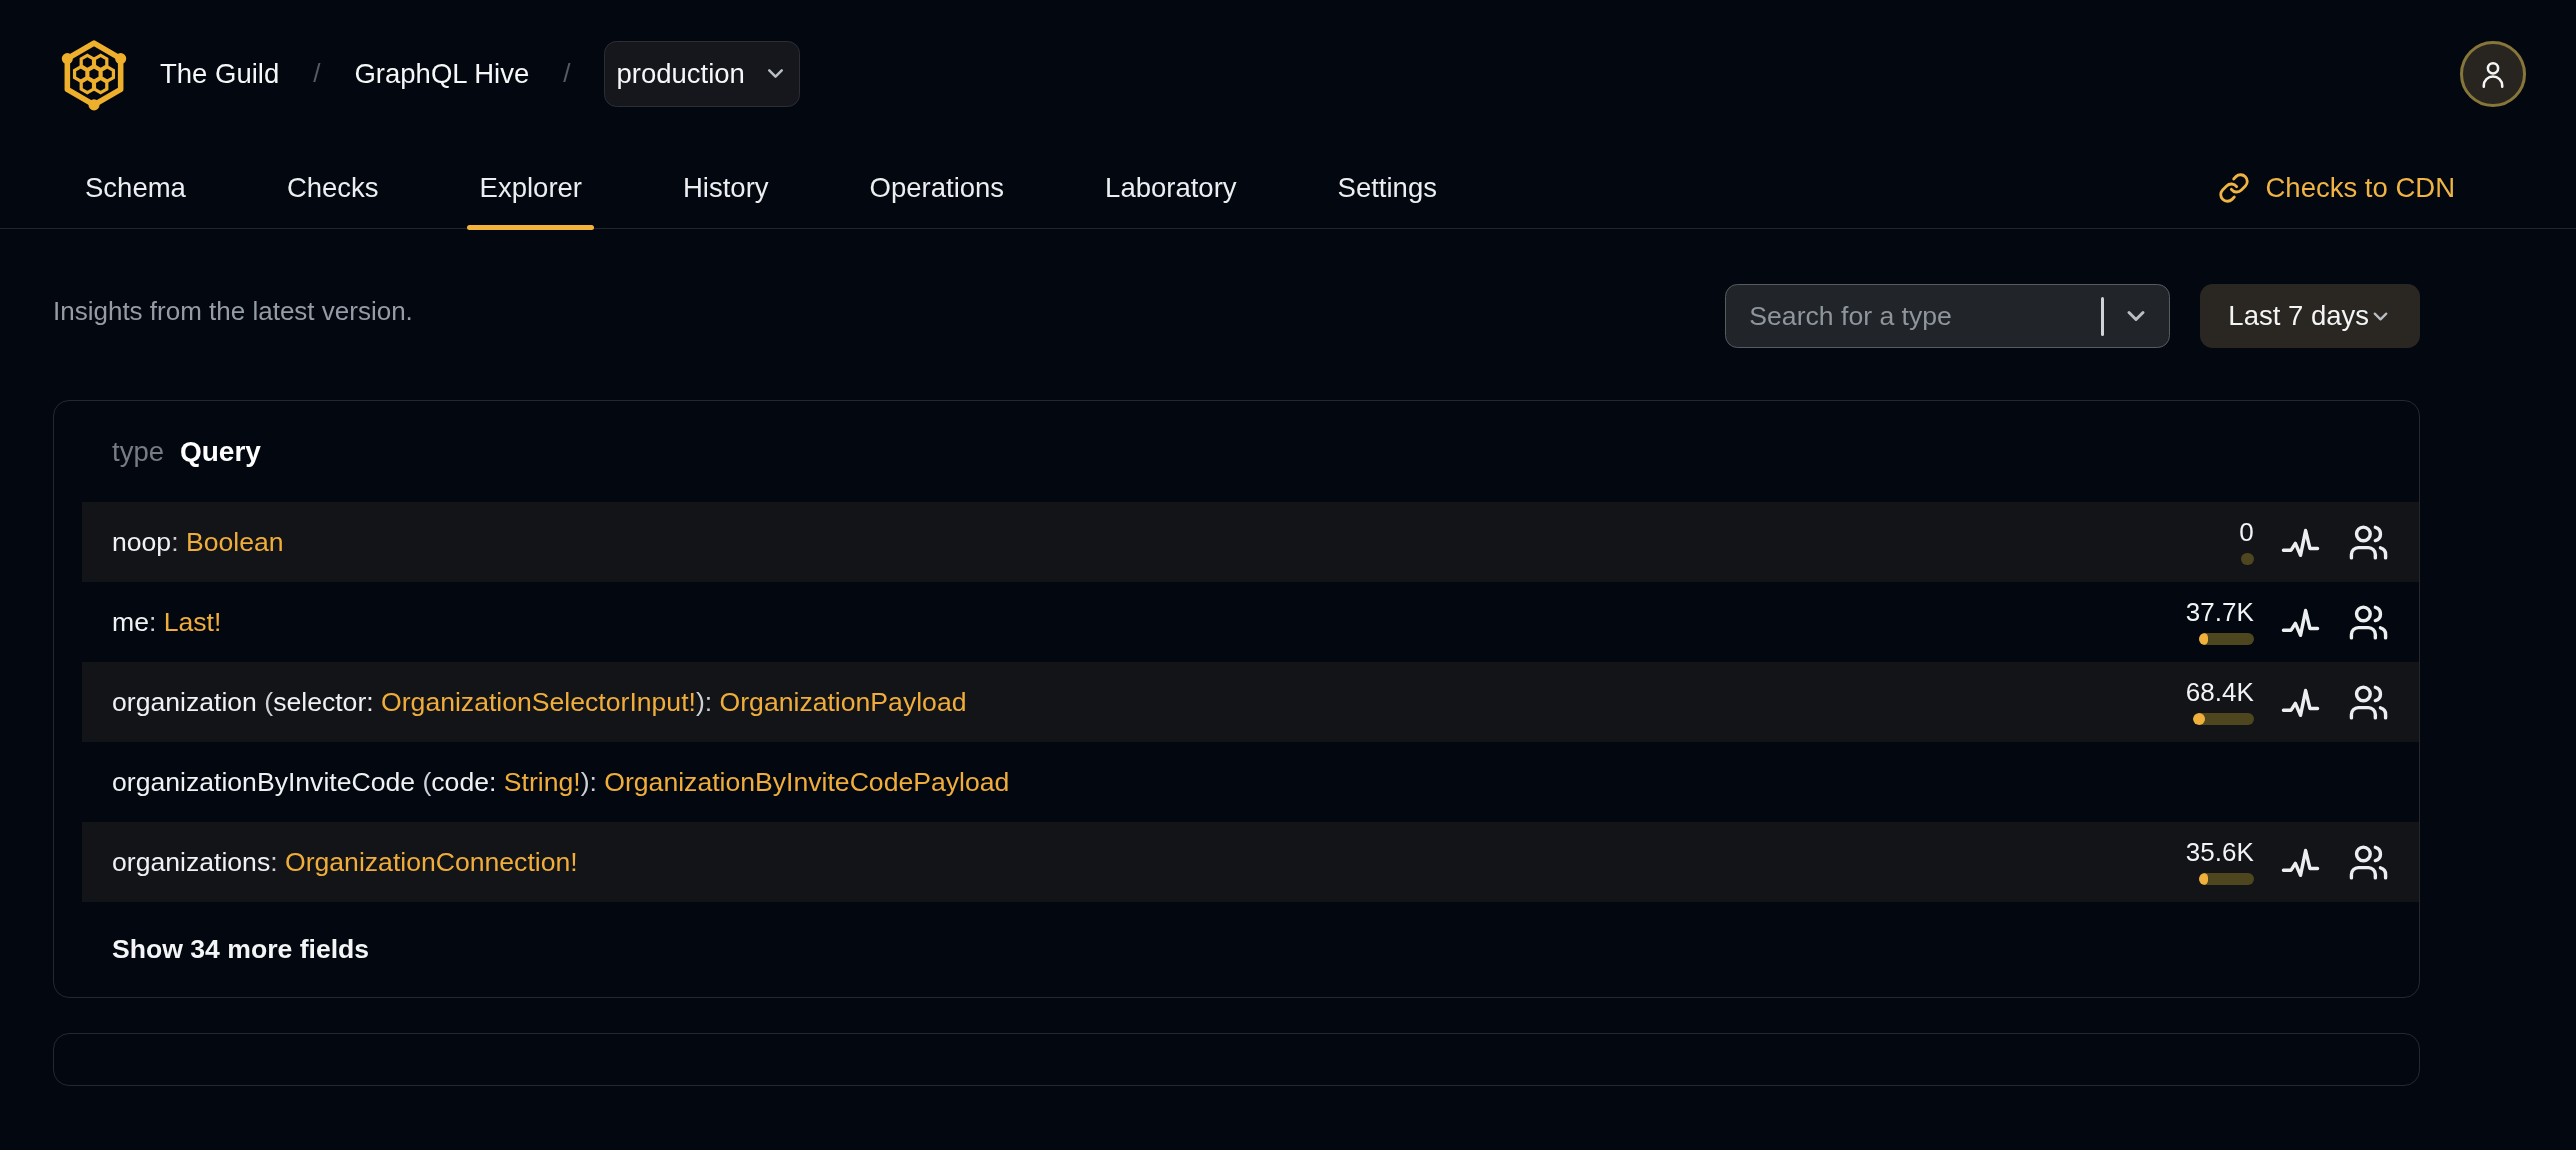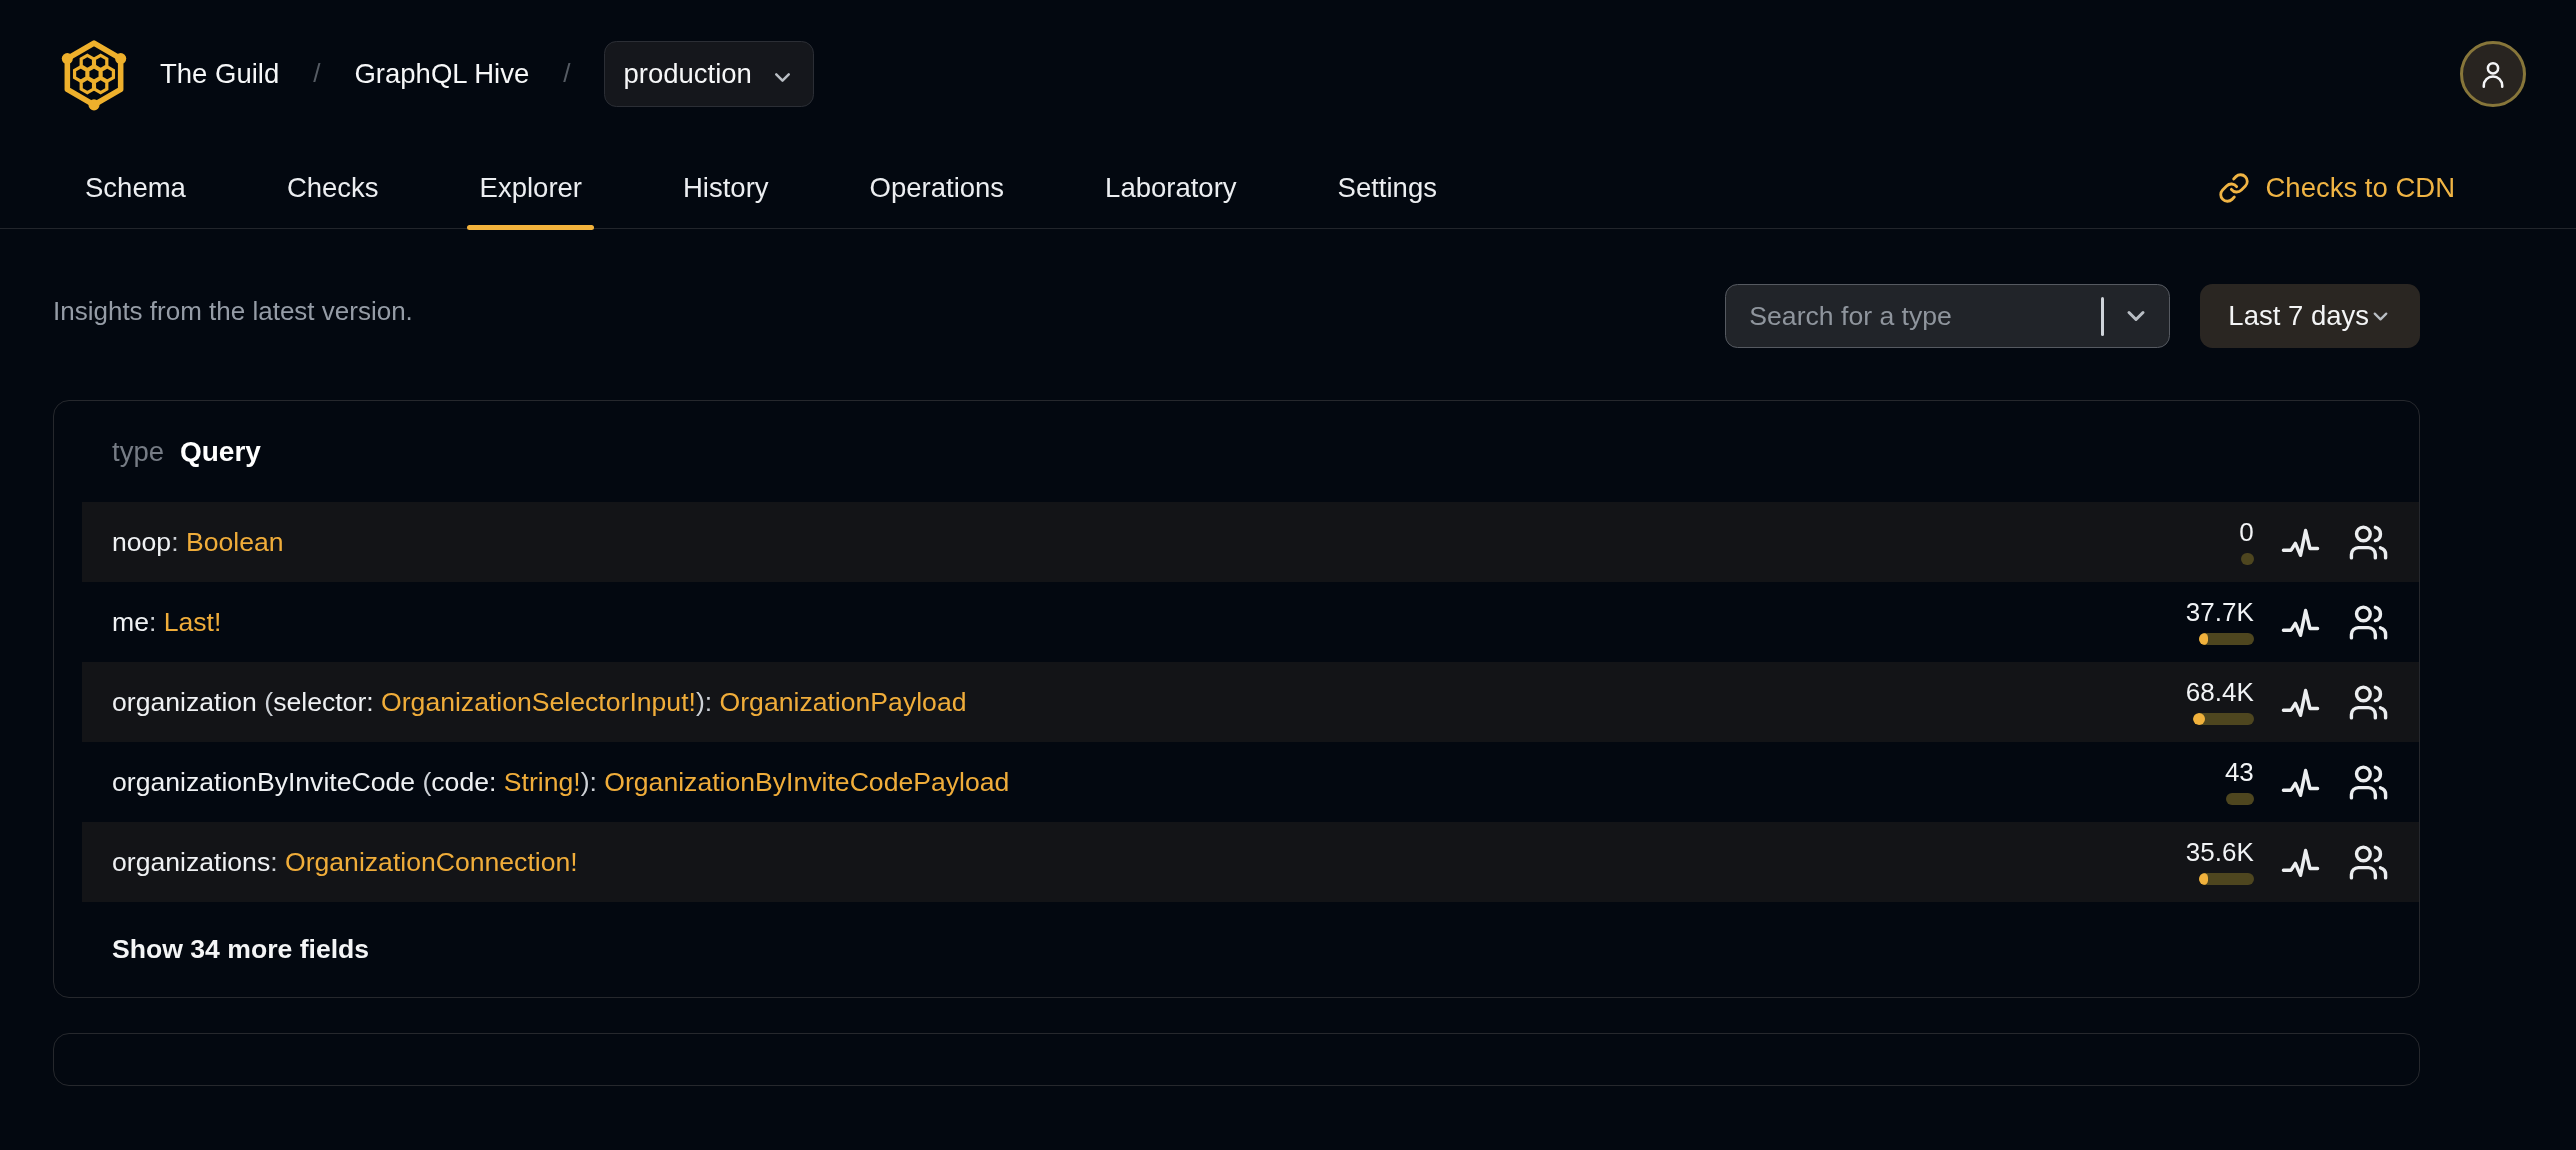--- a/index.html
+++ b/index.html
@@ -12,23 +12,23 @@
   }
   #app { width:2576px; height:1151px; position:relative; }
 
   
   .header { height:147px; display:flex; align-items:center; padding:0 50px 0 53px; }
   .logo { width:82px; height:74px; flex:0 0 auto; }
   .crumbs { display:flex; align-items:center; margin-left:25px; font-size:27.5px; }
   .crumb { color:#f6f7f8; cursor:pointer; }
   .crumb-sep { color:#555b63; margin:0 34px; font-size:26px; }
   .target-btn {
-    display:flex; align-items:flex-end; gap:17.7px;
+    display:flex; align-items:center; gap:17.7px;
     background:#15171c; border:1.8px solid #2b2e35; border-radius:12.4px;
-    padding:16px 18px; color:#f6f7f8; font-size:27.5px; cursor:pointer;
+    padding:16px 11px; color:#f6f7f8; font-size:27.5px; cursor:pointer;
   }
   .chev { stroke:#b9bec4; }
   .avatar {
     margin-left:auto; width:66px; height:66px; border-radius:50%;
     background:#282420; border:3.5px solid #87763a;
     display:flex; align-items:center; justify-content:center; cursor:pointer;
   }
 
   
   .nav { height:82px; display:flex; align-items:stretch; padding:0 50px 0 78px; border-bottom:1.8px solid #22252b; }
@@ -253,39 +253,20 @@
                   <path d="M16 21v-2a4 4 0 0 0-4-4H6a4 4 0 0 0-4 4v2"></path>
                   <circle cx="9" cy="7" r="4"></circle>
                   <path d="M22 21v-2a4 4 0 0 0-3-3.87"></path>
                   <path d="M16 3.13a4 4 0 0 1 0 7.75"></path>
                 </svg>
               </button>
             </div>
           </div>
           <div class="frow">
             <div class="fsig"><span class="fname">organizationByInviteCode</span><span class="punct"> (</span><span class="fname">code: </span><span class="ftype">String!</span><span class="punct">)</span><span class="punct">: </span><span class="ftype">OrganizationByInviteCodePayload</span></div>
-            <div class="stats">
-              <div class="numcol">
-                <div class="count">43</div>
-                <div class="bar" style="width:27.5px"></div>
-              </div>
-              <button class="icon-btn">
-                <svg width="41" height="41" viewBox="0 0 24 24" fill="none" stroke="#eceef0" stroke-width="2" stroke-linecap="round" stroke-linejoin="round">
-                  <polyline points="2 16.5 6.5 16.5 9 12.5 12 19.5 15 5 17.5 15.5 22 15.5"></polyline>
-                </svg>
-              </button>
-              <button class="icon-btn">
-                <svg width="41" height="41" viewBox="0 0 24 24" fill="none" stroke="#eceef0" stroke-width="2" stroke-linecap="round" stroke-linejoin="round">
-                  <path d="M16 21v-2a4 4 0 0 0-4-4H6a4 4 0 0 0-4 4v2"></path>
-                  <circle cx="9" cy="7" r="4"></circle>
-                  <path d="M22 21v-2a4 4 0 0 0-3-3.87"></path>
-                  <path d="M16 3.13a4 4 0 0 1 0 7.75"></path>
-                </svg>
-              </button>
-            </div>
           </div>
           <div class="frow striped">
             <div class="fsig"><span class="fname">organizations</span><span class="punct">: </span><span class="ftype">OrganizationConnection!</span></div>
             <div class="stats">
               <div class="numcol">
                 <div class="count">35.6K</div>
                 <div class="bar" style="width:55px">
                   <i style="width:8.9px"></i>
                 </div>
               </div>

